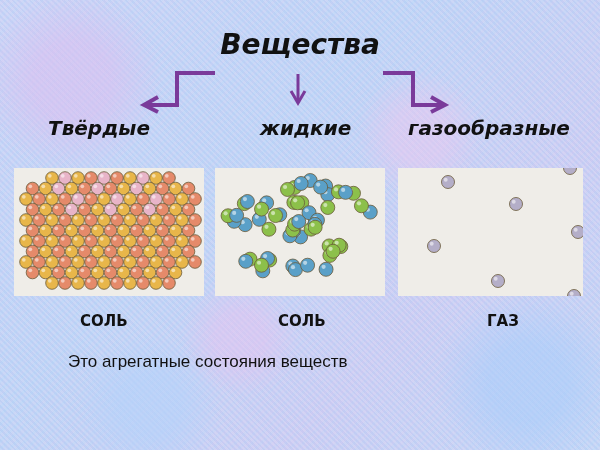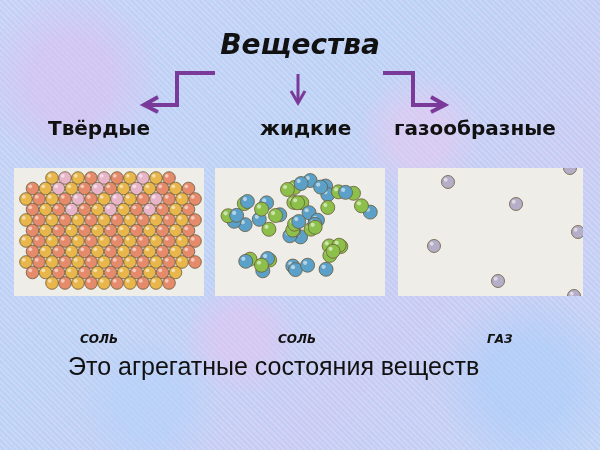--- a/index.html
+++ b/index.html
@@ -12,25 +12,25 @@
       radial-gradient(circle at 70% 30%, rgba(235,200,240,.5) 0 5%, transparent 12%),
       radial-gradient(circle at 40% 75%, rgba(230,195,240,.5) 0 5%, transparent 12%),
       radial-gradient(circle at 88% 85%, rgba(170,205,250,.6) 0 6%, transparent 14%),
       radial-gradient(circle at 25% 90%, rgba(180,210,250,.6) 0 5%, transparent 12%),
       repeating-linear-gradient(45deg, rgba(255,255,255,.10) 0 2px, rgba(150,180,240,.10) 2px 4px),
       repeating-linear-gradient(-45deg, rgba(230,190,240,.12) 0 3px, rgba(170,200,250,.10) 3px 6px),
       linear-gradient(135deg,#c9d5f6,#bfd6f6 40%,#cccff3 70%,#c2d8f6);}
   .title{position:absolute;left:0;right:0;top:28px;text-align:center;
     font-weight:bold;font-style:italic;font-size:28px;color:#111;}
   .arrows{position:absolute;left:0;top:0;width:600px;height:130px;}
-  .cat{position:absolute;top:116px;font-weight:bold;font-size:20px;color:#111;}
+  .cat{position:absolute;top:116px;font-weight:bold;font-style:italic;font-size:20px;color:#111;}
   .panel{position:absolute;top:168px;background:#efede8;overflow:hidden;}
   .panel svg{display:block;}
-  .lbl{position:absolute;top:332px;font-weight:bold;font-style:italic;font-size:12px;color:#111;}
-  .caption{position:absolute;left:68px;top:352px;font-size:25px;color:#111;
+  .lbl{position:absolute;top:312px;font-weight:bold;font-size:15px;color:#111;}
+  .caption{position:absolute;left:68px;top:352px;font-size:17px;color:#111;
     font-family:"Liberation Sans",sans-serif;}
 </style>
 </head>
 <body>
 
 <div class="bg"></div>
 
 <div class="title">Вещества</div>
 
 <svg class="arrows" viewBox="0 0 600 130">
@@ -43,21 +43,21 @@
     <polyline points="291,91 298,103 305,91"></polyline>
   </g>
   <g fill="none" stroke="#7a3a9a" stroke-width="4">
     <polyline points="383,73 413,73 413,105 443,105"></polyline>
     <polyline points="431,97 445,105 431,112"></polyline>
   </g>
 </svg>
 
 <div class="cat" style="left:48px">Твёрдые</div>
 <div class="cat" style="left:260px">жидкие</div>
-<div class="cat" style="left:394px">газообразные</div>
+<div class="cat" style="left:408px">газообразные</div>
 
 <div class="panel" style="left:14px;width:190px;height:128px">
   <svg width="190" height="128" id="solid-svg">
       <circle cx="38" cy="10" r="6.3" fill="#e8b64a" stroke="#6a5a3a" stroke-width="0.8"></circle>
       <circle cx="35.795" cy="7.795" r="1.89" fill="rgba(255,255,255,0.55)"></circle>
       <circle cx="51" cy="10" r="6.3" fill="#e8b4c8" stroke="#6a5a3a" stroke-width="0.8"></circle>
       <circle cx="48.795" cy="7.795" r="1.89" fill="rgba(255,255,255,0.55)"></circle>
       <circle cx="64" cy="10" r="6.3" fill="#e8b64a" stroke="#6a5a3a" stroke-width="0.8"></circle>
       <circle cx="61.795" cy="7.795" r="1.89" fill="rgba(255,255,255,0.55)"></circle>
       <circle cx="77" cy="10" r="6.3" fill="#e58a6a" stroke="#6a5a3a" stroke-width="0.8"></circle>

